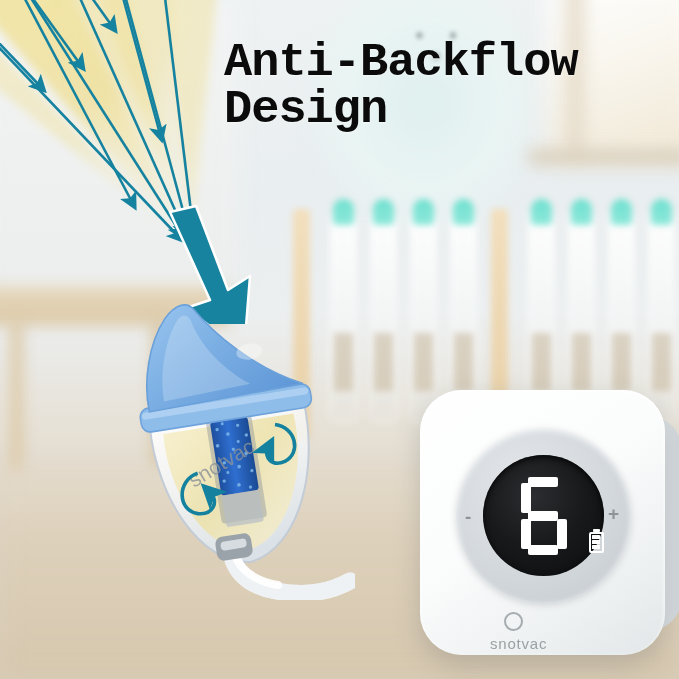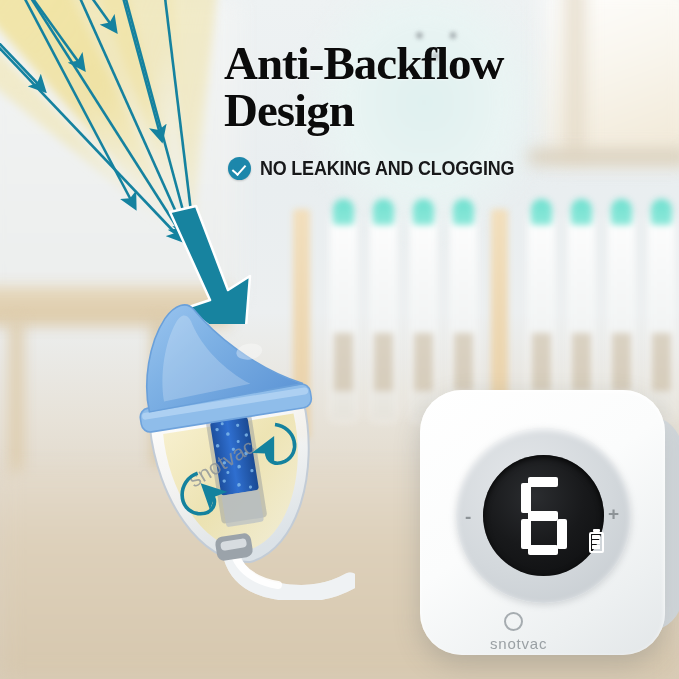--- a/index.html
+++ b/index.html
@@ -89,21 +89,21 @@
   .batt-tip{position:absolute;left:4px;top:0;width:7px;height:3px;background:#fff;border-radius:1px;}
   .minus,.plusm{position:absolute;color:#8d9397;font-size:19px;font-weight:700;line-height:1;}
   .minus{left:9px;top:79px;}
   .plusm{left:152px;top:76px;}
   .power{position:absolute;left:84px;top:222px;width:19px;height:19px;border-radius:50%;
     border:2px solid #a6acb0;box-sizing:border-box;}
   .brand-device{position:absolute;left:70px;top:245px;color:#9aa0a4;font-size:15px;letter-spacing:.8px;}
 
   
   .title{position:absolute;left:224px;top:40px;width:420px;
-    font-family:Liberation Serif, serif;
+    font-family:Liberation Mono, monospace;
     font-weight:900;color:#0b0b0b;font-size:47px;line-height:.99;
     letter-spacing:-1px;
     text-shadow:0 1px 2px rgba(255,255,255,.55);}
   .bullets{position:absolute;left:228px;top:157px;width:430px;}
   .bullet{display:flex;align-items:center;gap:9px;margin-bottom:5px;}
   .check{width:23px;height:23px;border-radius:50%;background:#1c87ab;flex:0 0 auto;position:relative;
     box-shadow:0 1px 2px rgba(0,0,0,.18);}
   .check:after{content:"";position:absolute;left:6.5px;top:5px;width:6px;height:11px;
     border:solid #fff;border-width:0 2.6px 2.6px 0;transform:rotate(42deg);}
   .bullet span{font-family:"Liberation Sans", sans-serif;font-weight:700;
@@ -318,19 +318,15 @@
       <div class="brand-device">snotvac</div>
     </div>
   </div>
 
   <div class="title">
     <div>Anti-Backflow</div>
     <div>Design</div>
   </div>
 
   <div class="bullets">
-    <div class="bullet">
-      <div class="check"></div>
-      <span>NO LEAKING AND CLOGGING</span>
-    </div>
   </div>
 
 </div>
 
 </body></html>

